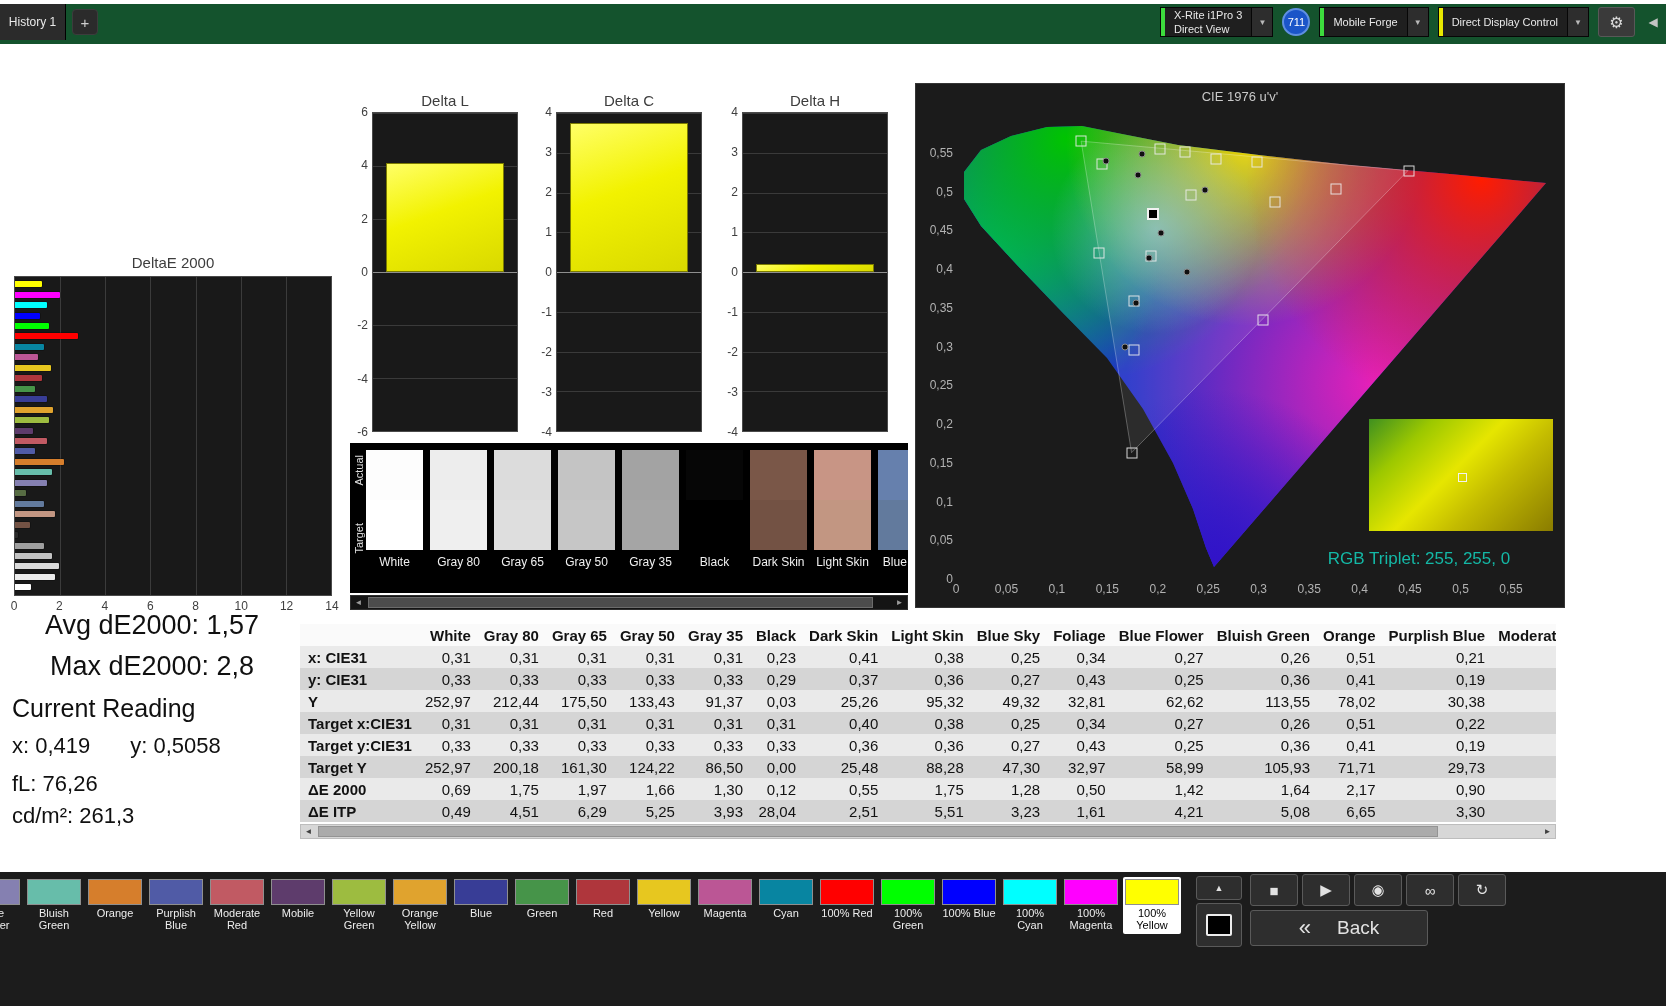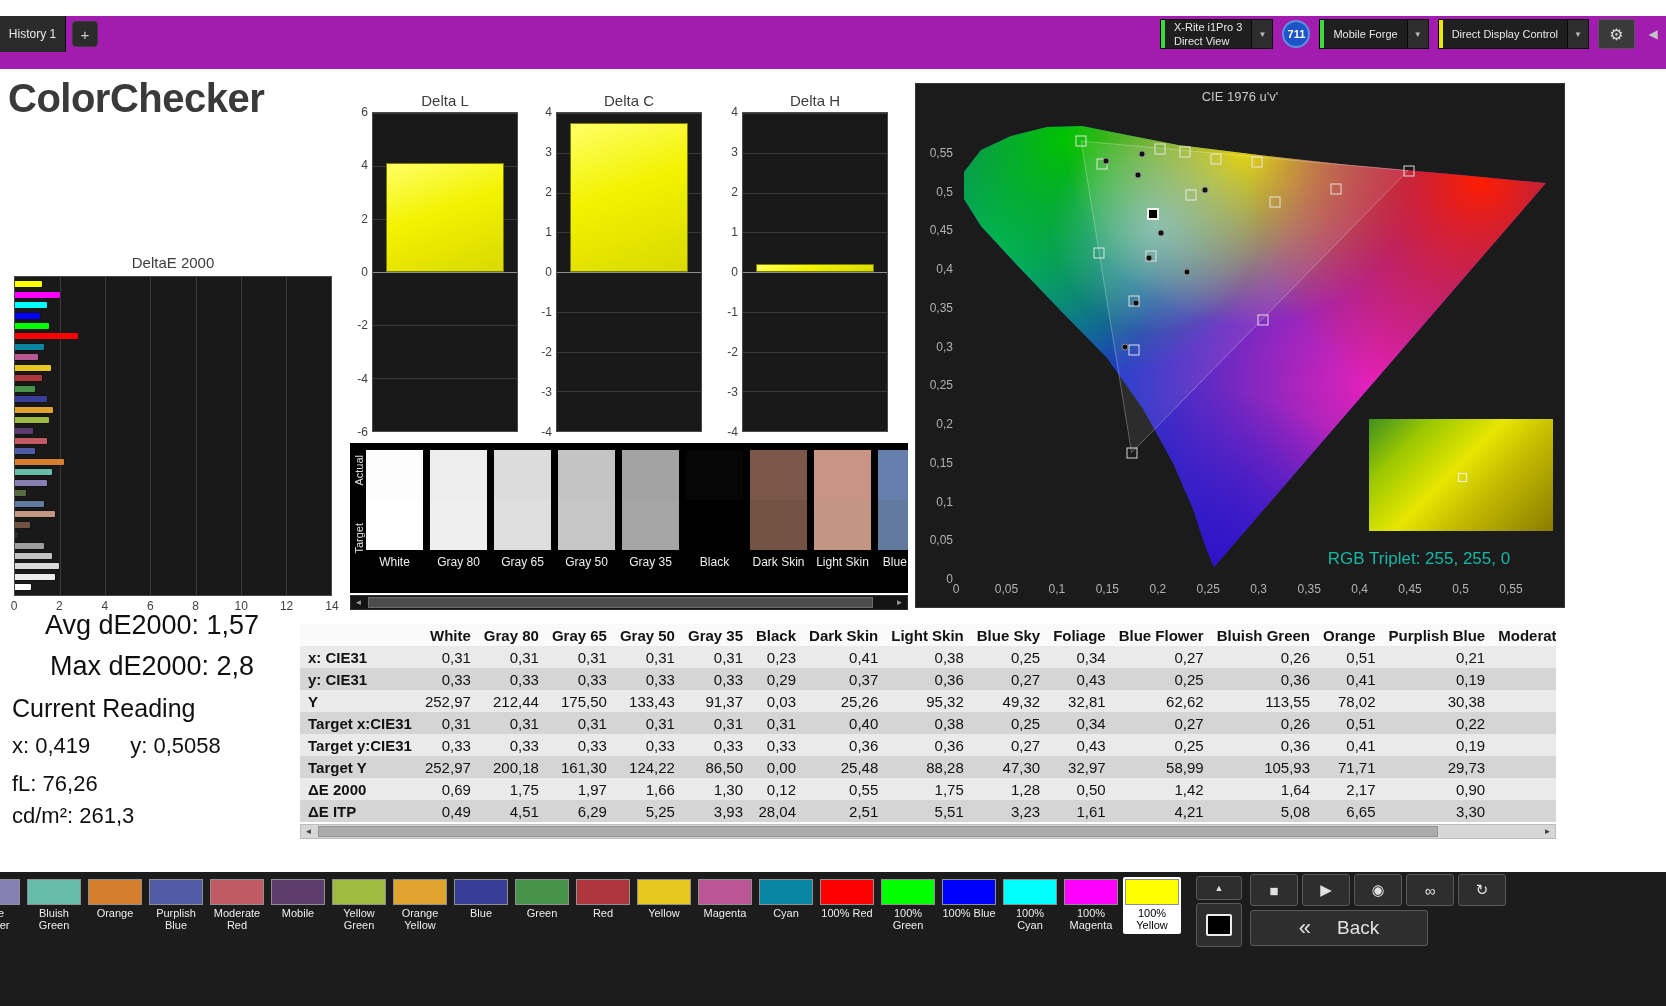--- a/index.html
+++ b/index.html
@@ -1,29 +1,29 @@
 <!DOCTYPE html>
 <html><head>
 <meta charset="utf-8">
 <style>
   *{margin:0;padding:0;box-sizing:border-box;}
   html,body{width:1666px;height:1006px;}
   body{font-family:"Liberation Sans","DejaVu Sans",sans-serif;background:#fff;overflow:hidden;}
   .app{position:relative;width:1666px;height:1006px;background:#fff;}
 
   
-  .topbar{position:absolute;left:0;top:16px;width:1666px;height:53px;background:#a21caf;}
+  .topbar{position:absolute;left:0;top:4px;width:1666px;height:40px;background:#14532d;}
   .tab-history{position:absolute;left:0;top:0;width:66px;height:36px;background:#2b2b2b;color:#e9e9e9;font-size:12px;display:flex;align-items:center;justify-content:center;border-right:1px solid #000;cursor:pointer;}
   .btn-addtab{position:absolute;left:72px;top:5px;width:26px;height:26px;background:#2b2b2b;border:1px solid #3c3c3c;border-radius:4px;color:#cfcfcf;font-size:15px;line-height:1;cursor:pointer;}
   .topright{position:absolute;right:4px;top:3px;height:30px;display:flex;align-items:center;gap:9px;}
   .dd{display:flex;align-items:stretch;height:30px;background:#1f1f1f;border:1px solid #060606;cursor:pointer;}
   .dd .cbar{width:4px;}
   .dd .txt{display:flex;flex-direction:column;justify-content:center;padding:0 9px;color:#e8e8e8;font-size:11px;line-height:1.3;white-space:nowrap;}
   .dd .chev{width:21px;display:flex;align-items:center;justify-content:center;background:#2d2d2d;border-left:1px solid #060606;color:#b9b9b9;font-size:8px;}
-  .badge{width:28px;height:28px;border-radius:50%;background:#1b55c8;border:2px solid #5f8fe0;color:#fff;font-size:11px;display:flex;align-items:center;justify-content:center;cursor:pointer;font-weight:bold;}
+  .badge{width:28px;height:28px;border-radius:50%;background:#1b55c8;border:2px solid #5f8fe0;color:#fff;font-size:11px;display:flex;align-items:center;justify-content:center;cursor:pointer;}
   .btn-gear{width:37px;height:30px;background:#3a3a3a;border:1px solid #585858;border-radius:3px;color:#d9d9d9;font-size:16px;cursor:pointer;}
   .btn-collapse{width:18px;height:30px;background:none;border:none;color:#c3c3c3;font-size:12px;cursor:pointer;}
 
   
   .page-title{position:absolute;left:8px;top:76px;font-size:40px;color:#3a3a3a;letter-spacing:-.5px;}
 
   
   .chart-de{position:absolute;left:14px;top:230px;width:318px;margin-top:24px;}
   .ctitle{text-align:center;font-size:15px;color:#3d3d3d;height:20px;}
   .de-plot{position:relative;margin-top:2px;height:320px;background:#191919;border:1px solid #4a4a4a;overflow:hidden;}
@@ -145,21 +145,20 @@
         <span class="txt">
           <span>Direct Display Control</span>
         </span>
         <span class="chev">▼</span>
       </div>
       <button class="btn-gear">⚙</button>
       <button class="btn-collapse">◀</button>
     </div>
   </header>
 
-  <h1 class="page-title">ColorChecker</h1>
 
   <section class="chart-de">
     <div class="ctitle">DeltaE 2000</div>
     <div class="de-plot">
         <div class="vgrid" style="left: 14.2857%;"></div>
         <div class="vgrid" style="left: 28.5714%;"></div>
         <div class="vgrid" style="left: 42.8571%;"></div>
         <div class="vgrid" style="left: 57.1429%;"></div>
         <div class="vgrid" style="left: 71.4286%;"></div>
         <div class="vgrid" style="left: 85.7143%;"></div>

